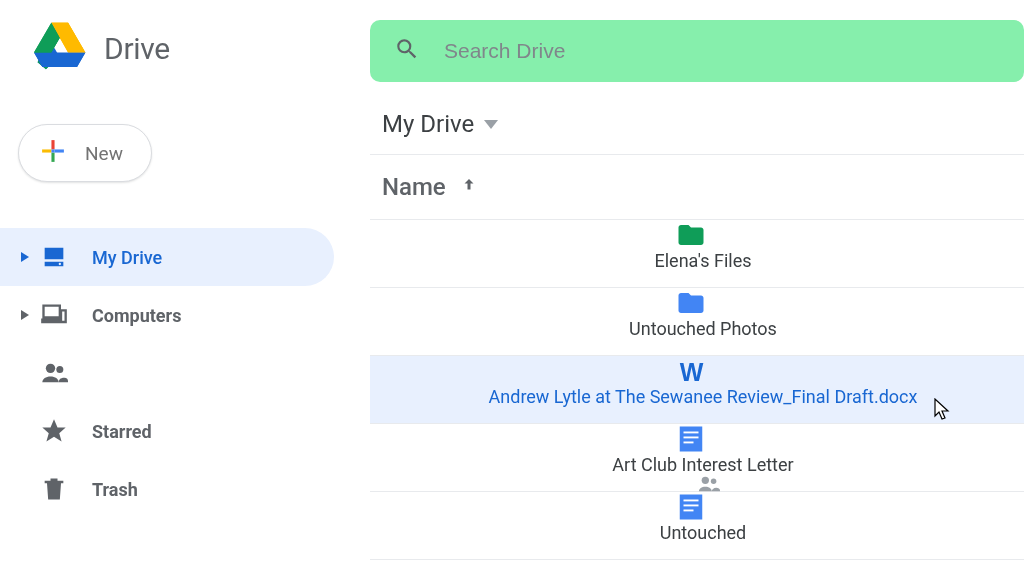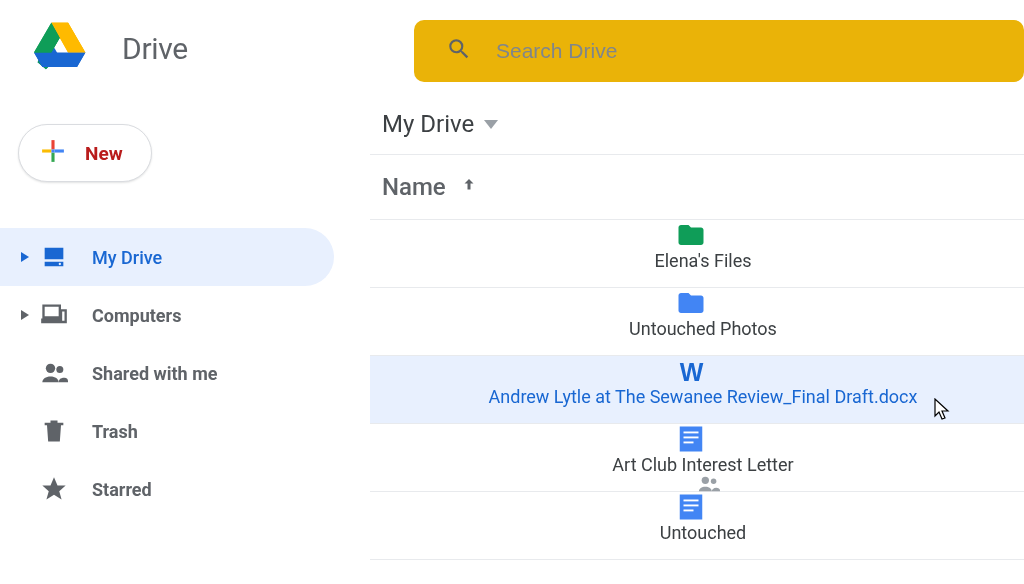--- a/index.html
+++ b/index.html
@@ -15,21 +15,20 @@
     .sidebar {
       width: 370px;
       padding-top: 20px;
       flex-shrink: 0;
     }
     .logo-area {
       display: flex;
       align-items: center;
       padding-left: 34px;
       margin-bottom: 48px;
-      gap: 18px;
     }
     .logo-area svg { width: 52px; height: 52px; }
     .logo-text {
       font-size: 30px;
       color: #5f6368;
       margin-left: 18px;
       letter-spacing: -0.3px;
     }
     .new-button {
       display: inline-flex;
@@ -37,49 +36,48 @@
       background: #fff;
       border: 1px solid #dadce0;
       border-radius: 32px;
       padding: 12px 28px 12px 20px;
       margin-left: 18px;
       box-shadow: 0 1px 2px rgba(60,64,67,0.15);
       cursor: pointer;
       margin-bottom: 46px;
     }
     .new-button svg { width: 28px; height: 28px; }
-    .new-button-label { font-size: 19px; color: #b91c1c; margin-left: 18px; font-weight: 700; }
+    .new-button-label { font-size: 19px; color: #737373; margin-left: 18px; font-weight: 400; }
     .nav-item {
       display: flex;
       align-items: center;
       height: 58px;
       padding-left: 18px;
       cursor: pointer;
       font-size: 18px;
       color: #5f6368;
       border-radius: 0 30px 30px 0;
       margin-right: 36px;
       font-weight: bold;
     }
     .nav-item .expand { width: 14px; display: flex; align-items: center; justify-content: center; }
     .nav-item .expand svg { width: 8px; height: 10px; }
     .nav-item .nav-icon { width: 28px; height: 28px; margin-left: 8px; margin-right: 24px; display: flex; align-items: center; justify-content: center; }
     .nav-item.active { background: #e8f0fe; color: #1967d2; font-weight: 500; }
     .nav-item.active .nav-icon svg { fill: #1967d2; }
     .nav-item:not(.active) .nav-icon svg { fill: #5f6368; }
     .main { flex: 1; display: flex; flex-direction: column; padding-top: 20px; }
     .search-bar {
-      background: #eab308;
+      background: #86efac;
       border-radius: 10px;
       height: 62px;
       display: flex;
       align-items: center;
-      padding: 0 32px;
+      padding: 0 24px;
       margin-bottom: 28px;
-      margin-left: 44px;
     }
     .search-bar svg { width: 26px; height: 26px; fill: #5f6368; }
     .search-bar input {
       border: none;
       background: transparent;
       font-size: 21px;
       color: #5f6368;
       margin-left: 24px;
       outline: none;
       width: 100%;
@@ -196,42 +194,41 @@
   <div class="nav-item">
     <span class="expand"></span>
     <span class="nav-icon">
       <svg viewBox="0 0 24 24">
           <circle cx="9" cy="8" r="4"></circle>
           <circle cx="17" cy="9" r="3"></circle>
           <path d="M2 20c0-3 3-5 7-5s7 2 7 5z"></path>
           <path d="M16 20c0-2 1-4 5-4 2 0 3 1 3 3v1z"></path>
         </svg>
     </span>
-    <span>Shared with me</span>
   </div>
 
 
   <div class="nav-item">
     <span class="expand"></span>
     <span class="nav-icon">
       <svg viewBox="0 0 24 24">
-          <path d="M6 7h12l-1 14H7z M4 5h16v2H4z M9 3h6v2H9z"></path>
-        </svg>
-    </span>
-    <span>Trash</span>
+          <polygon points="12,2 15,9 22,9 16.5,14 18.5,21 12,17 5.5,21 7.5,14 2,9 9,9"></polygon>
+        </svg>
+    </span>
+    <span>Starred</span>
   </div>
 
   <div class="nav-item">
     <span class="expand"></span>
     <span class="nav-icon">
       <svg viewBox="0 0 24 24">
-          <polygon points="12,2 15,9 22,9 16.5,14 18.5,21 12,17 5.5,21 7.5,14 2,9 9,9"></polygon>
-        </svg>
-    </span>
-    <span>Starred</span>
+          <path d="M6 7h12l-1 14H7z M4 5h16v2H4z M9 3h6v2H9z"></path>
+        </svg>
+    </span>
+    <span>Trash</span>
   </div>
 </div>
 
 <div class="main">
   <div class="search-bar">
     <span>
       <svg viewBox="0 0 24 24">
           <path d="M15.5 14h-.79l-.28-.27A6.471 6.471 0 0016 9.5 6.5 6.5 0 109.5 16c1.61 0 3.09-.59 4.23-1.57l.27.28v.79l5 4.99L20.49 19l-4.99-5zm-6 0C7.01 14 5 11.99 5 9.5S7.01 5 9.5 5 14 7.01 14 9.5 11.99 14 9.5 14z"></path>
         </svg>
     </span>

